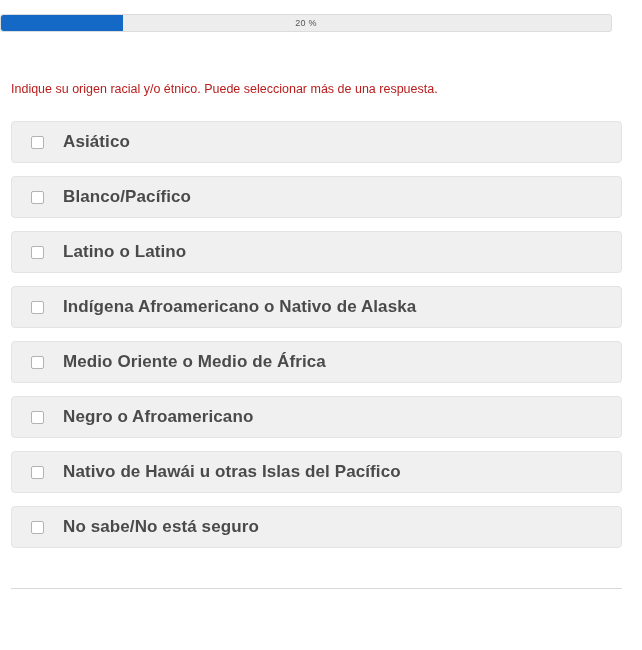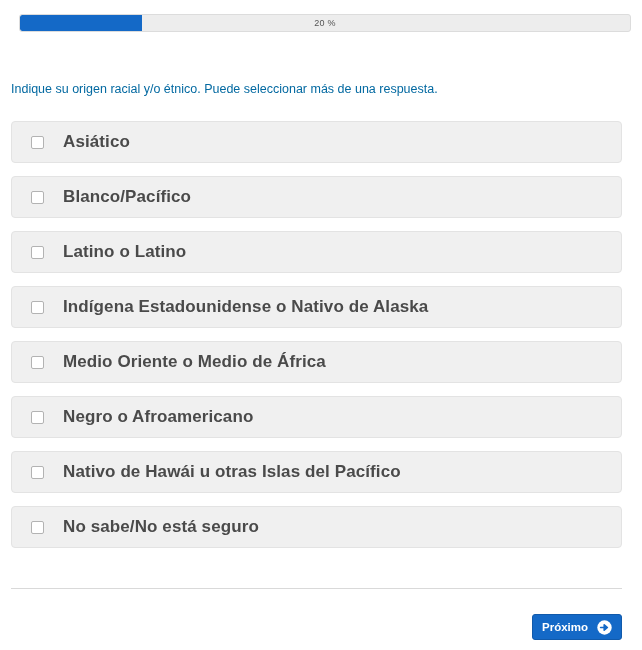--- a/index.html
+++ b/index.html
@@ -14,21 +14,21 @@
   .page {
     width: 642px;
     height: 650px;
     position: relative;
     background: #ffffff;
   }
 
   
   .progress-wrap {
     position: absolute;
-    left: 19px;
+    left: 0;
     top: 14px;
     width: 612px;
     height: 18px;
     background: #ededed;
     border: 1px solid #dcdcdc;
     border-radius: 3px;
     overflow: hidden;
   }
   .progress-fill {
     position: absolute;
@@ -47,21 +47,21 @@
     letter-spacing: .2px;
   }
 
   
   .question {
     position: absolute;
     left: 11px;
     top: 81px;
     width: 600px;
     font-size: 12.5px;
-    color: #0369a1;
+    color: #b91c1c;
     line-height: 17px;
   }
 
   
   .options {
     position: absolute;
     left: 11px;
     top: 121px;
     width: 611px;
   }
@@ -154,21 +154,21 @@
       <span class="option-label">Blanco/Pacífico</span>
     </div>
 
     <div class="option">
       <span class="checkbox"></span>
       <span class="option-label">Latino o Latino</span>
     </div>
 
     <div class="option">
       <span class="checkbox"></span>
-      <span class="option-label">Indígena Estadounidense o Nativo de Alaska</span>
+      <span class="option-label">Indígena Afroamericano o Nativo de Alaska</span>
     </div>
 
     <div class="option">
       <span class="checkbox"></span>
       <span class="option-label">Medio Oriente o Medio de África</span>
     </div>
 
     <div class="option">
       <span class="checkbox"></span>
       <span class="option-label">Negro o Afroamericano</span>
@@ -181,23 +181,14 @@
 
     <div class="option">
       <span class="checkbox"></span>
       <span class="option-label">No sabe/No está seguro</span>
     </div>
 
   </div>
 
   <div class="divider"></div>
 
-  <div class="next-button">
-    <span class="next-label">Próximo</span>
-    <span class="arrow-icon">
-      <svg width="15" height="15" viewBox="0 0 15 15" aria-hidden="true">
-        <circle cx="7.5" cy="7.5" r="7.2" fill="#ffffff"></circle>
-        <path d="M3.6 7.5 H9.6 M7.2 4.8 L10.4 7.5 L7.2 10.2 Z" stroke="#1469c7" stroke-width="1.6" fill="#1469c7" stroke-linejoin="round" stroke-linecap="round"></path>
-      </svg>
-    </span>
-  </div>
 
 </div>
 
 </body></html>

